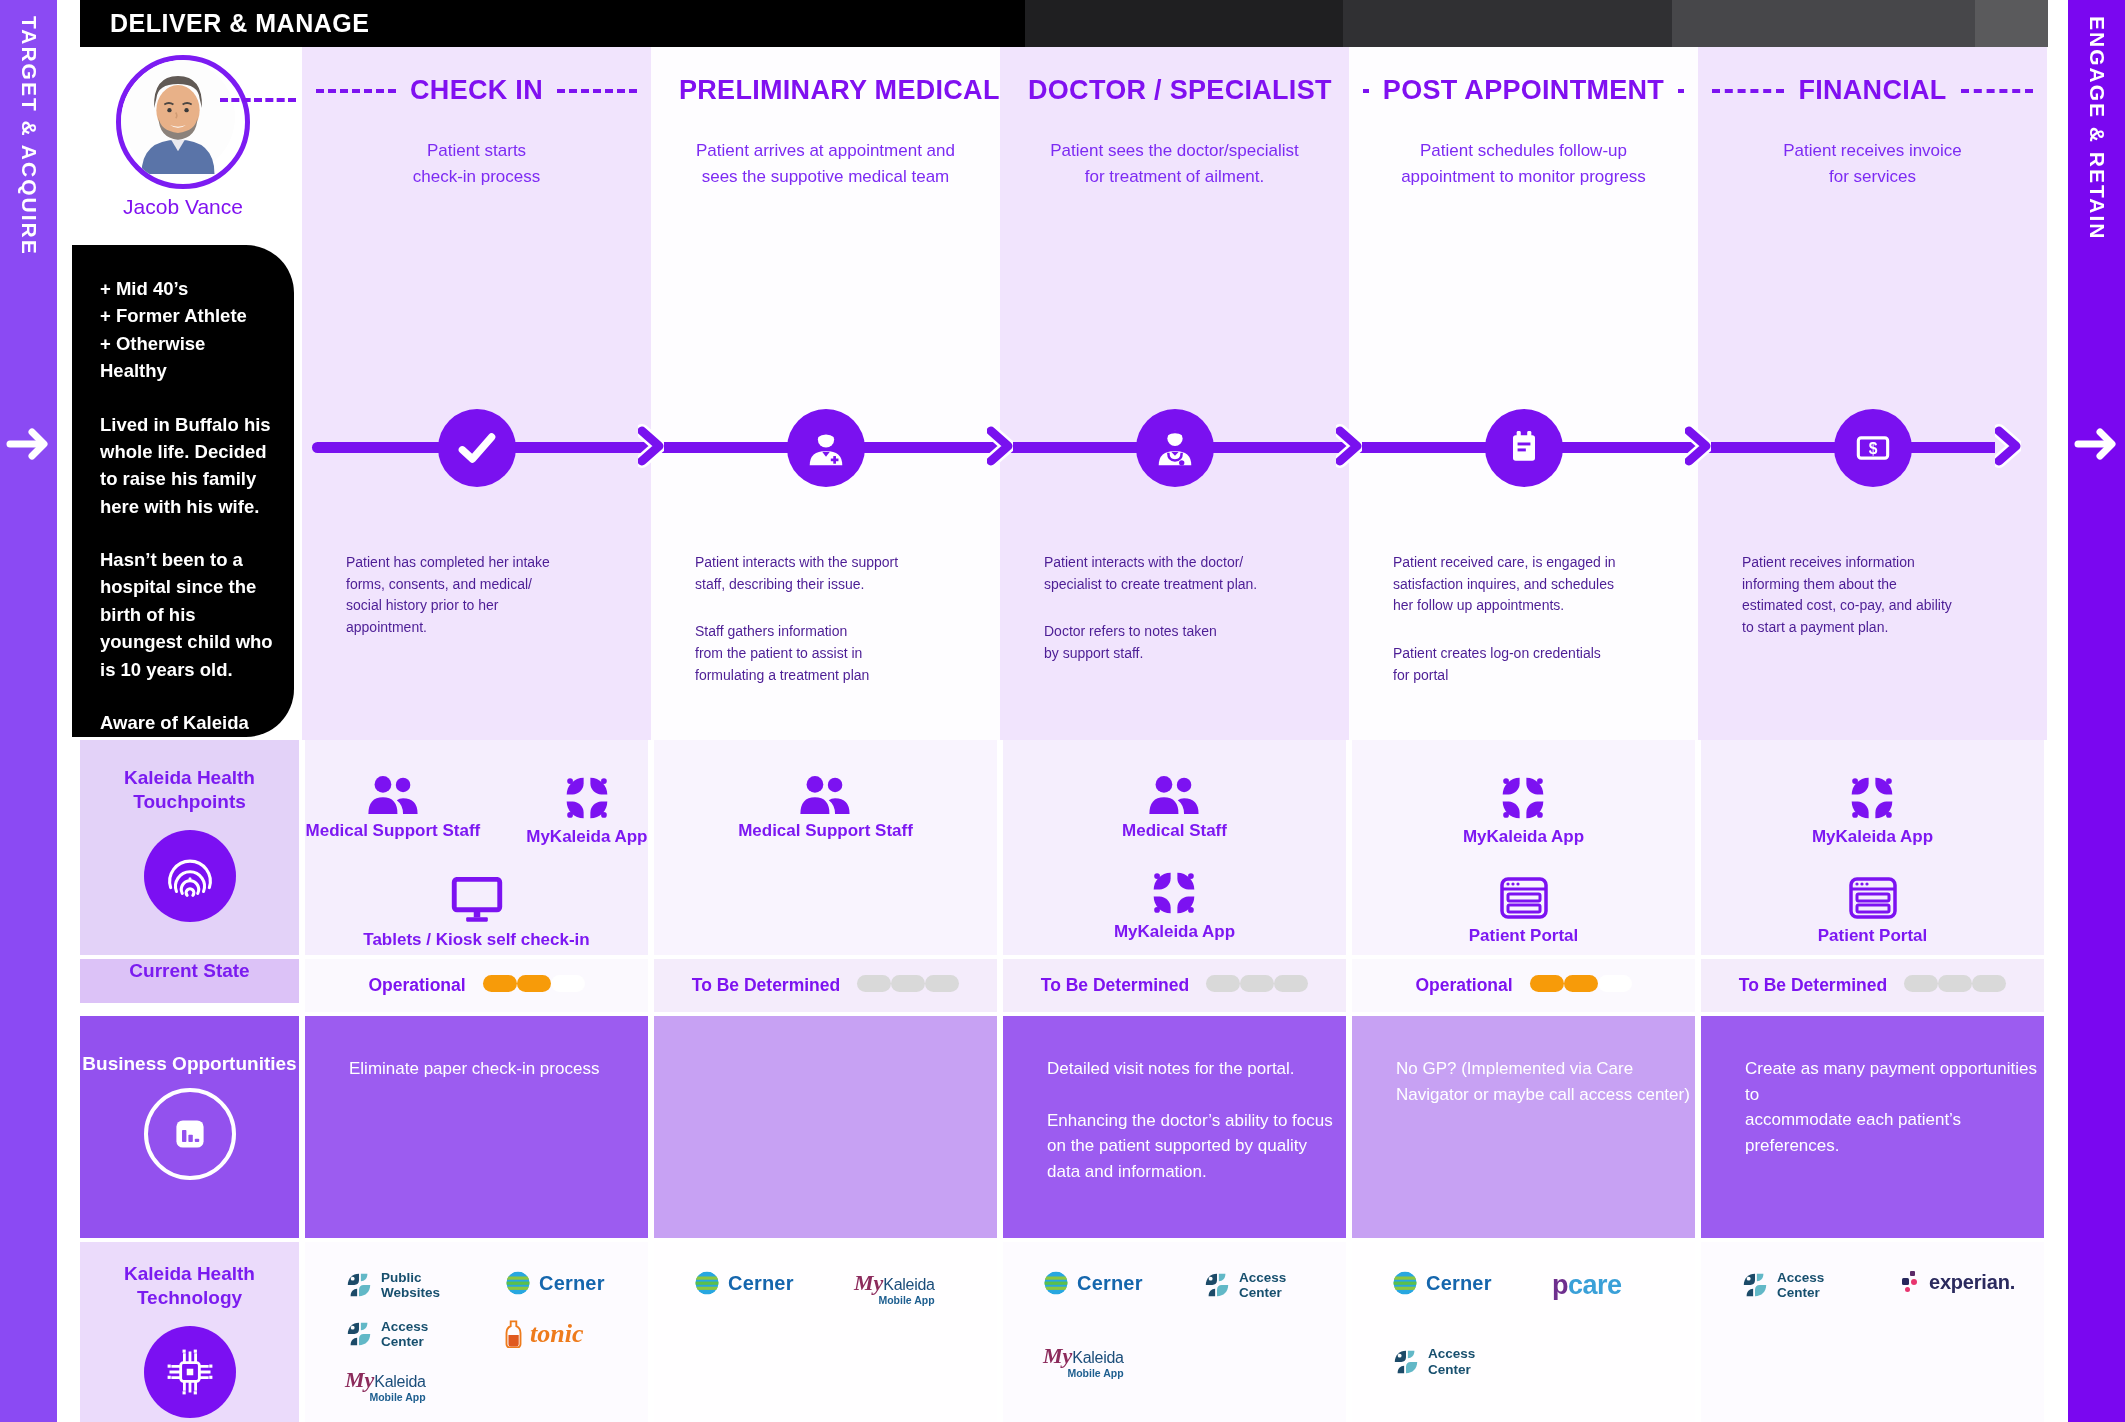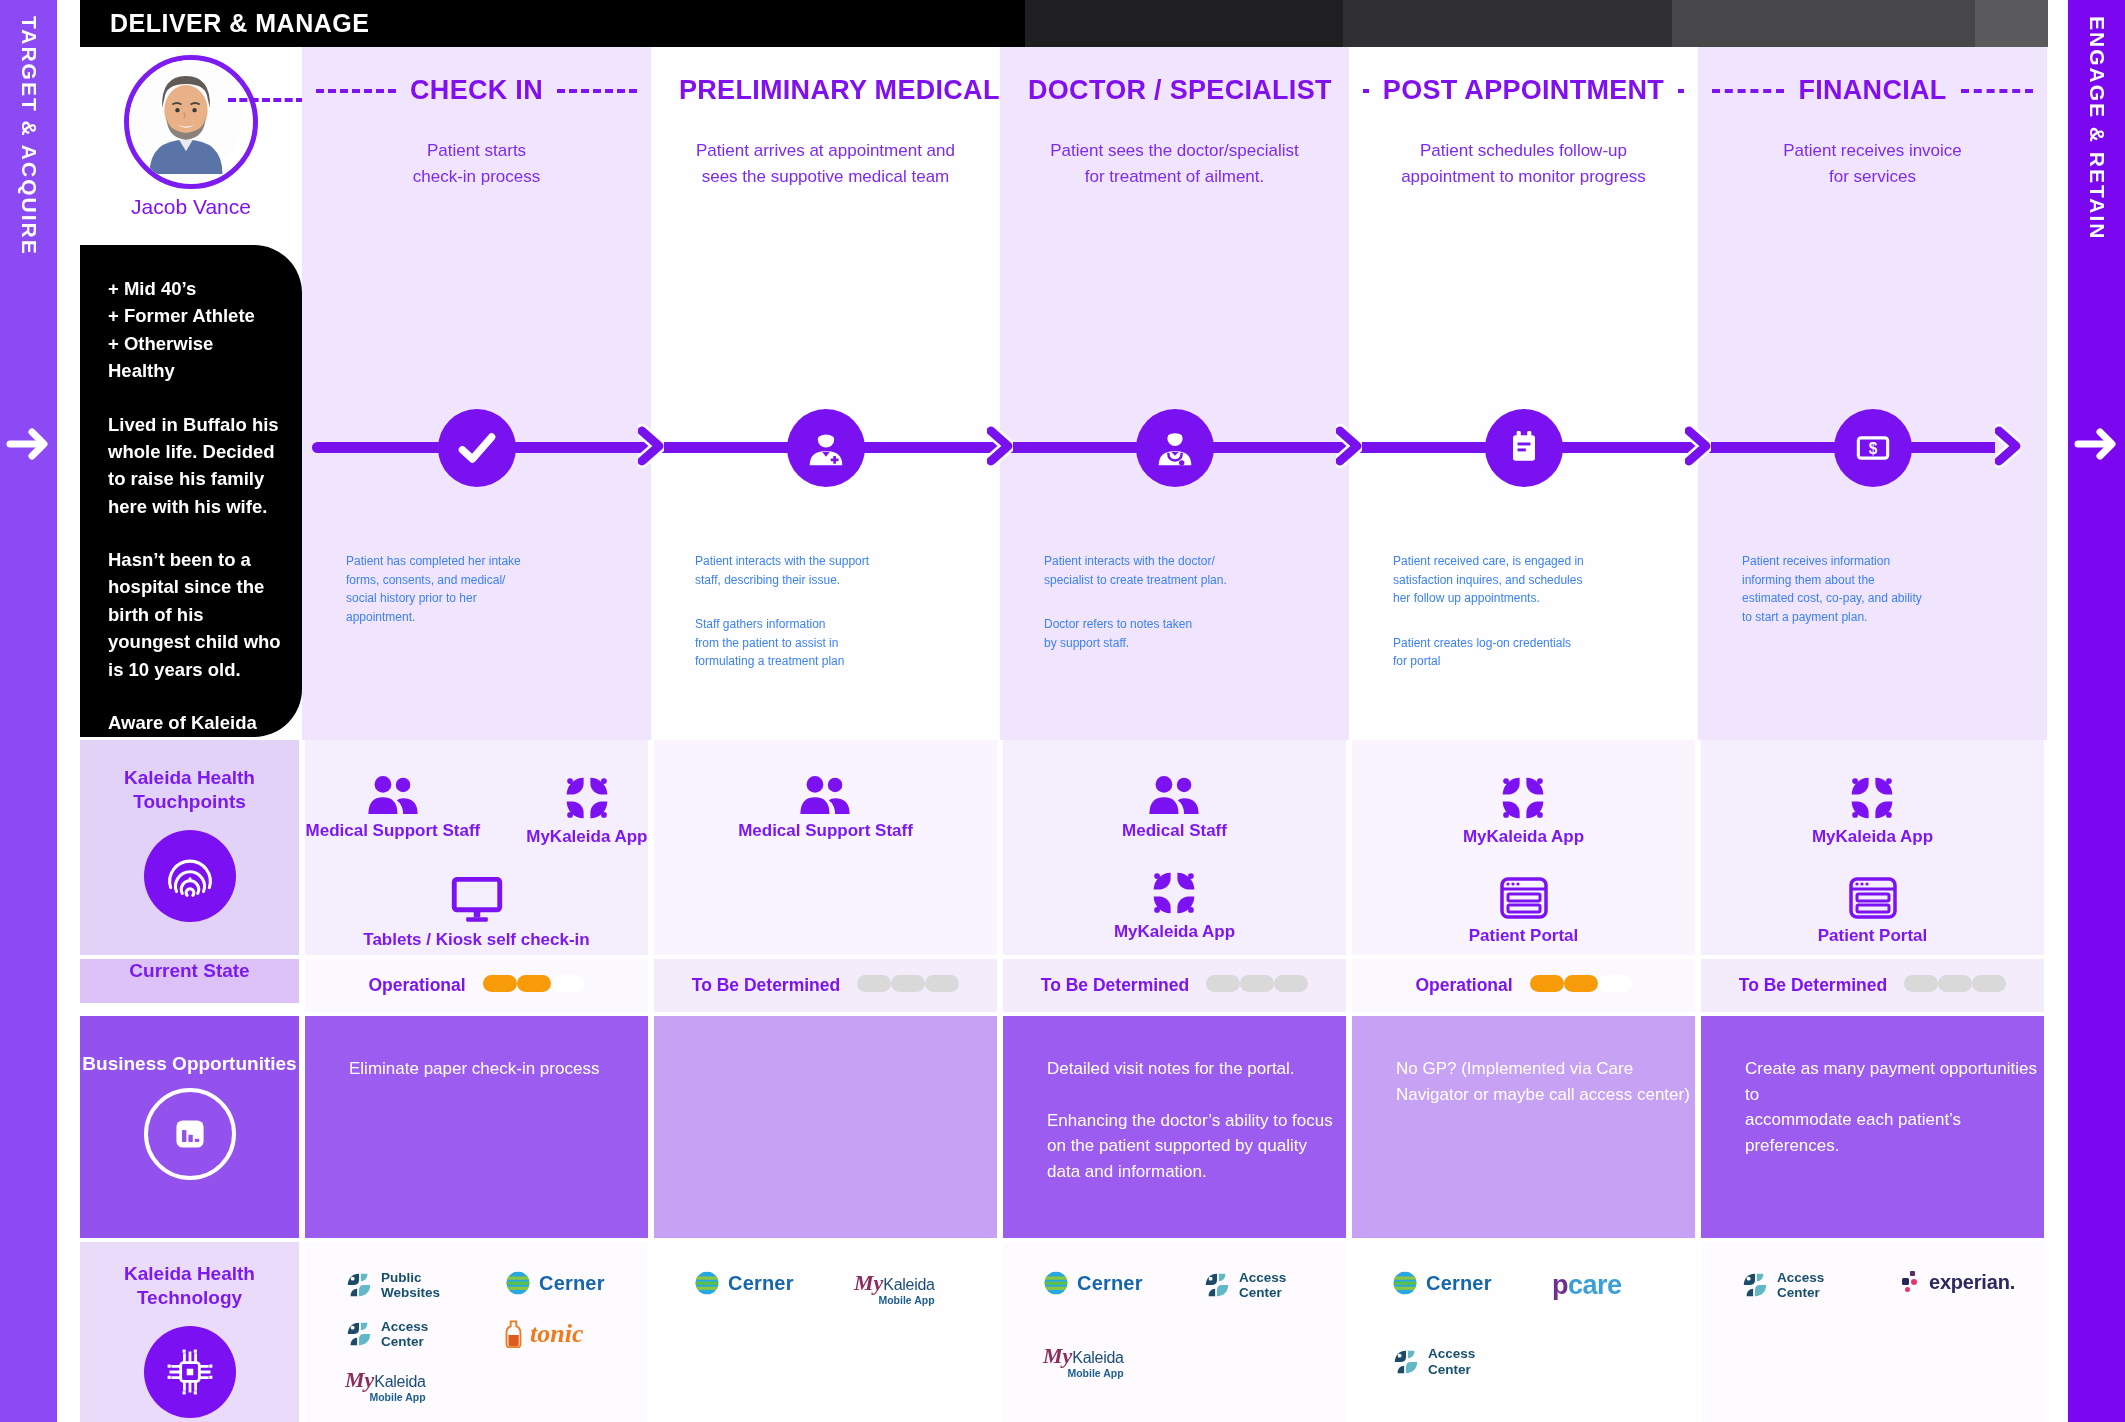--- a/index.html
+++ b/index.html
@@ -9,21 +9,21 @@
   #side-left{left:0;background:#8b4af3;}
   #side-right{right:0;background:#7a07f0;}
   .side-label{position:absolute;top:16px;left:50%;transform:translateX(-50%);writing-mode:vertical-rl;
     color:#fff;font-weight:700;font-size:21px;letter-spacing:2px;white-space:nowrap;}
   .side-arrow{position:absolute;top:428px;left:6px;}
   
   #topbar{position:absolute;left:80px;top:0;width:1968px;height:47px;background:#000;}
   #topbar h1{margin:0;padding:9px 0 0 30px;color:#fff;font-size:25px;font-weight:800;letter-spacing:.5px;}
   .seg{position:absolute;top:0;height:47px;}
   
-  #persona{position:absolute;left:80px;top:47px;width:222px;height:690px;background:#fff;}
+  #persona{position:absolute;left:72px;top:47px;width:222px;height:690px;background:#fff;}
   #avatar{position:absolute;left:44px;top:8px;width:124px;height:124px;border-radius:50%;
     border:5px solid #7c1bf2;overflow:hidden;background:#fff;}
   #persona-name{position:absolute;top:148px;width:100%;text-align:center;color:#8012f0;font-size:21px;font-weight:500;}
   #avatar-dash{position:absolute;left:148px;top:51px;width:76px;border-top:4px dashed #7d13f0;}
   #persona-card{position:absolute;left:0;top:198px;width:222px;height:492px;background:#000;
     border-radius:0 48px 48px 0;color:#fff;box-sizing:border-box;padding:30px 20px 0 28px;
     font-size:18.5px;font-weight:600;line-height:1.48;}
   #persona-card p{margin:0 0 26px;white-space:pre-line;}
   #persona-card .traits p{margin:0;}
   #persona-card .traits{margin-bottom:26px;}
@@ -37,21 +37,21 @@
   .s-sub{position:absolute;top:138px;left:0;right:0;text-align:center;color:#7d2bf3;font-size:17px;
     font-weight:500;line-height:1.5;white-space:pre-line;}
   
   .tl-line{position:absolute;top:442px;height:11px;left:0;right:0;background:#7911ef;}
   .tl-line.first{left:10px;border-radius:6px 0 0 6px;}
   .tl-line.last{right:52px;}
   .chev{position:absolute;top:424px;right:-13px;z-index:50;}
   .chev.last{right:26px;}
   .tl-circle{position:absolute;top:409px;left:calc(50% - 39px);width:78px;height:78px;border-radius:50%;
     background:#7a11f0;display:flex;align-items:center;justify-content:center;z-index:40;}
-  .s-notes{position:absolute;top:552px;left:44px;width:288px;color:#3b82f6;font-size:12px;
+  .s-notes{position:absolute;top:552px;left:44px;width:288px;color:#4c1d95;font-size:14px;
     font-weight:500;line-height:1.55;}
   .s-notes p{margin:0 0 26px;white-space:pre-line;}
   
   .cell{position:absolute;left:3px;width:343px;box-sizing:border-box;}
   .tp{top:740px;height:215px;display:flex;flex-direction:column;align-items:center;gap:30px;padding-top:36px;}
   .tpA{background:#f5eefd;} .tpB{background:#f9f4fe;}
   .tp-duo{display:flex;width:100%;justify-content:center;gap:46px;}
   .tp-item{display:flex;flex-direction:column;align-items:center;gap:7px;color:#7c12f1;}
   .tp-item .lab{color:#7d18f2;font-size:17px;font-weight:700;text-align:center;}
   .cs{top:959px;height:53px;display:flex;align-items:center;justify-content:center;gap:9px;}

